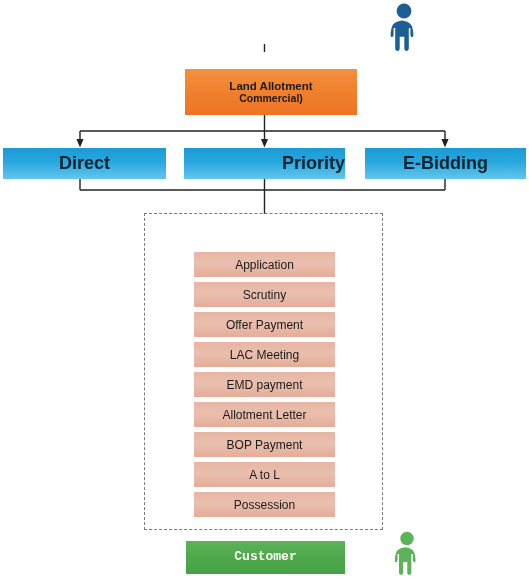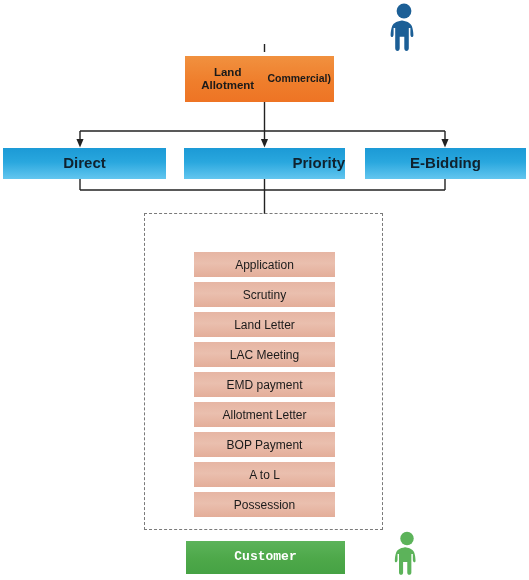--- a/index.html
+++ b/index.html
@@ -37,40 +37,40 @@
     height: 41px;
     background: linear-gradient(to bottom, #0b2katex 0%, #0b2b58 0%, #10366c 35%, #1a5ea8 100%);
     color: #ffffff;
     font-size: 14px;
     font-weight: bold;
   }
 
   
   #allotment-box {
     left: 185px;
-    top: 56px;
-    width: 149px;
+    top: 69px;
+    width: 172px;
     height: 46px;
     background: linear-gradient(to bottom, #f1913f 0%, #ef7e2c 55%, #ee7424 100%);
     color: #1a1a1a;
     font-size: 10.5px;
     font-weight: bold;
-    flex-direction: row;
+    flex-direction: column;
     padding: 2px 3px;
   }
   #allotment-box .ln1 { font-size: 11.5px; }
   #allotment-box .ln2, #allotment-box .ln3 { font-size: 10.5px; }
 
   
   .channel {
     top: 148px;
     height: 31px;
     background: linear-gradient(to bottom, #1c9ad6 0%, #29a7de 45%, #63c6ef 100%);
     color: #10222e;
-    font-size: 15px;
+    font-size: 18px;
     font-weight: bold;
   }
   #channel-direct   { left: 3px;   width: 163px; }
   #channel-priority { left: 184px; width: 161px; justify-content: flex-end; }
   #channel-ebidding { left: 365px; width: 161px; }
 
   
   #steps-container {
     position: absolute;
     left: 144px;
@@ -217,21 +217,21 @@
   <div id="steps-container">
 
     <div id="steps-list">
       <div class="step">
         <span>Application</span>
       </div>
       <div class="step">
         <span>Scrutiny</span>
       </div>
       <div class="step">
-        <span>Land Letter</span>
+        <span>Offer Payment</span>
       </div>
       <div class="step">
         <span>LAC Meeting</span>
       </div>
       <div class="step">
         <span>EMD payment</span>
       </div>
       <div class="step">
         <span>Allotment Letter</span>
       </div>

